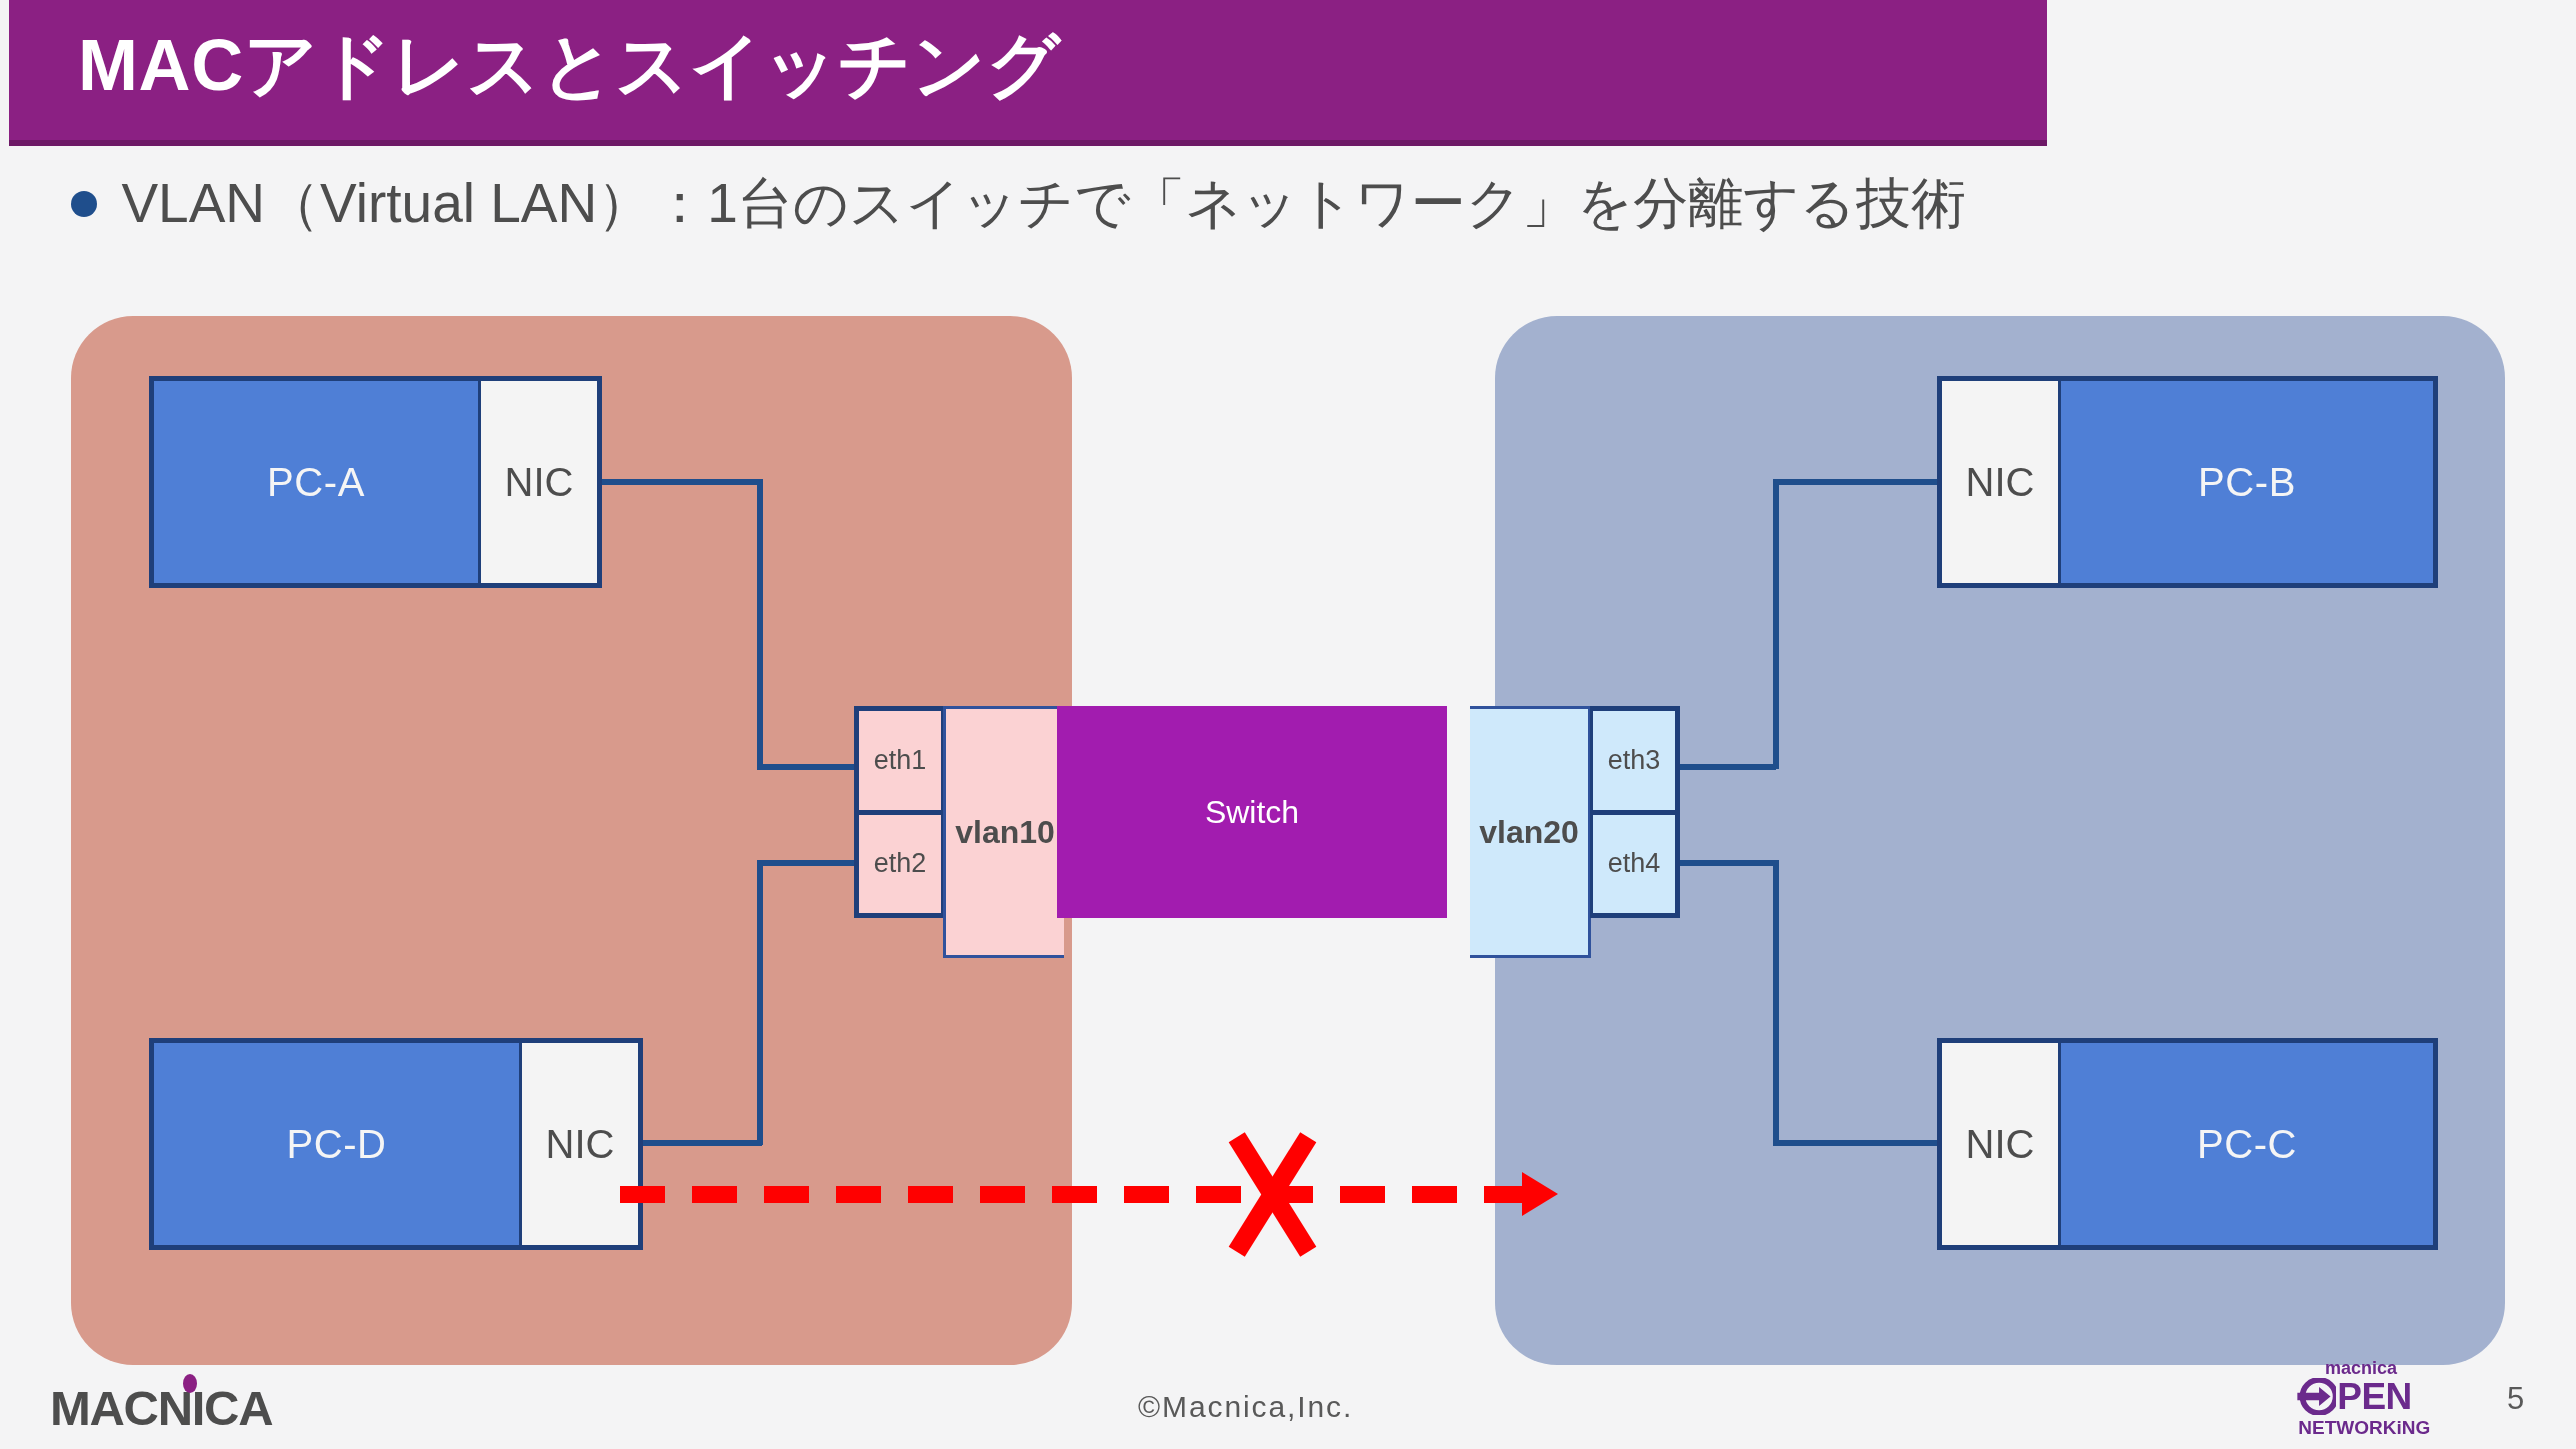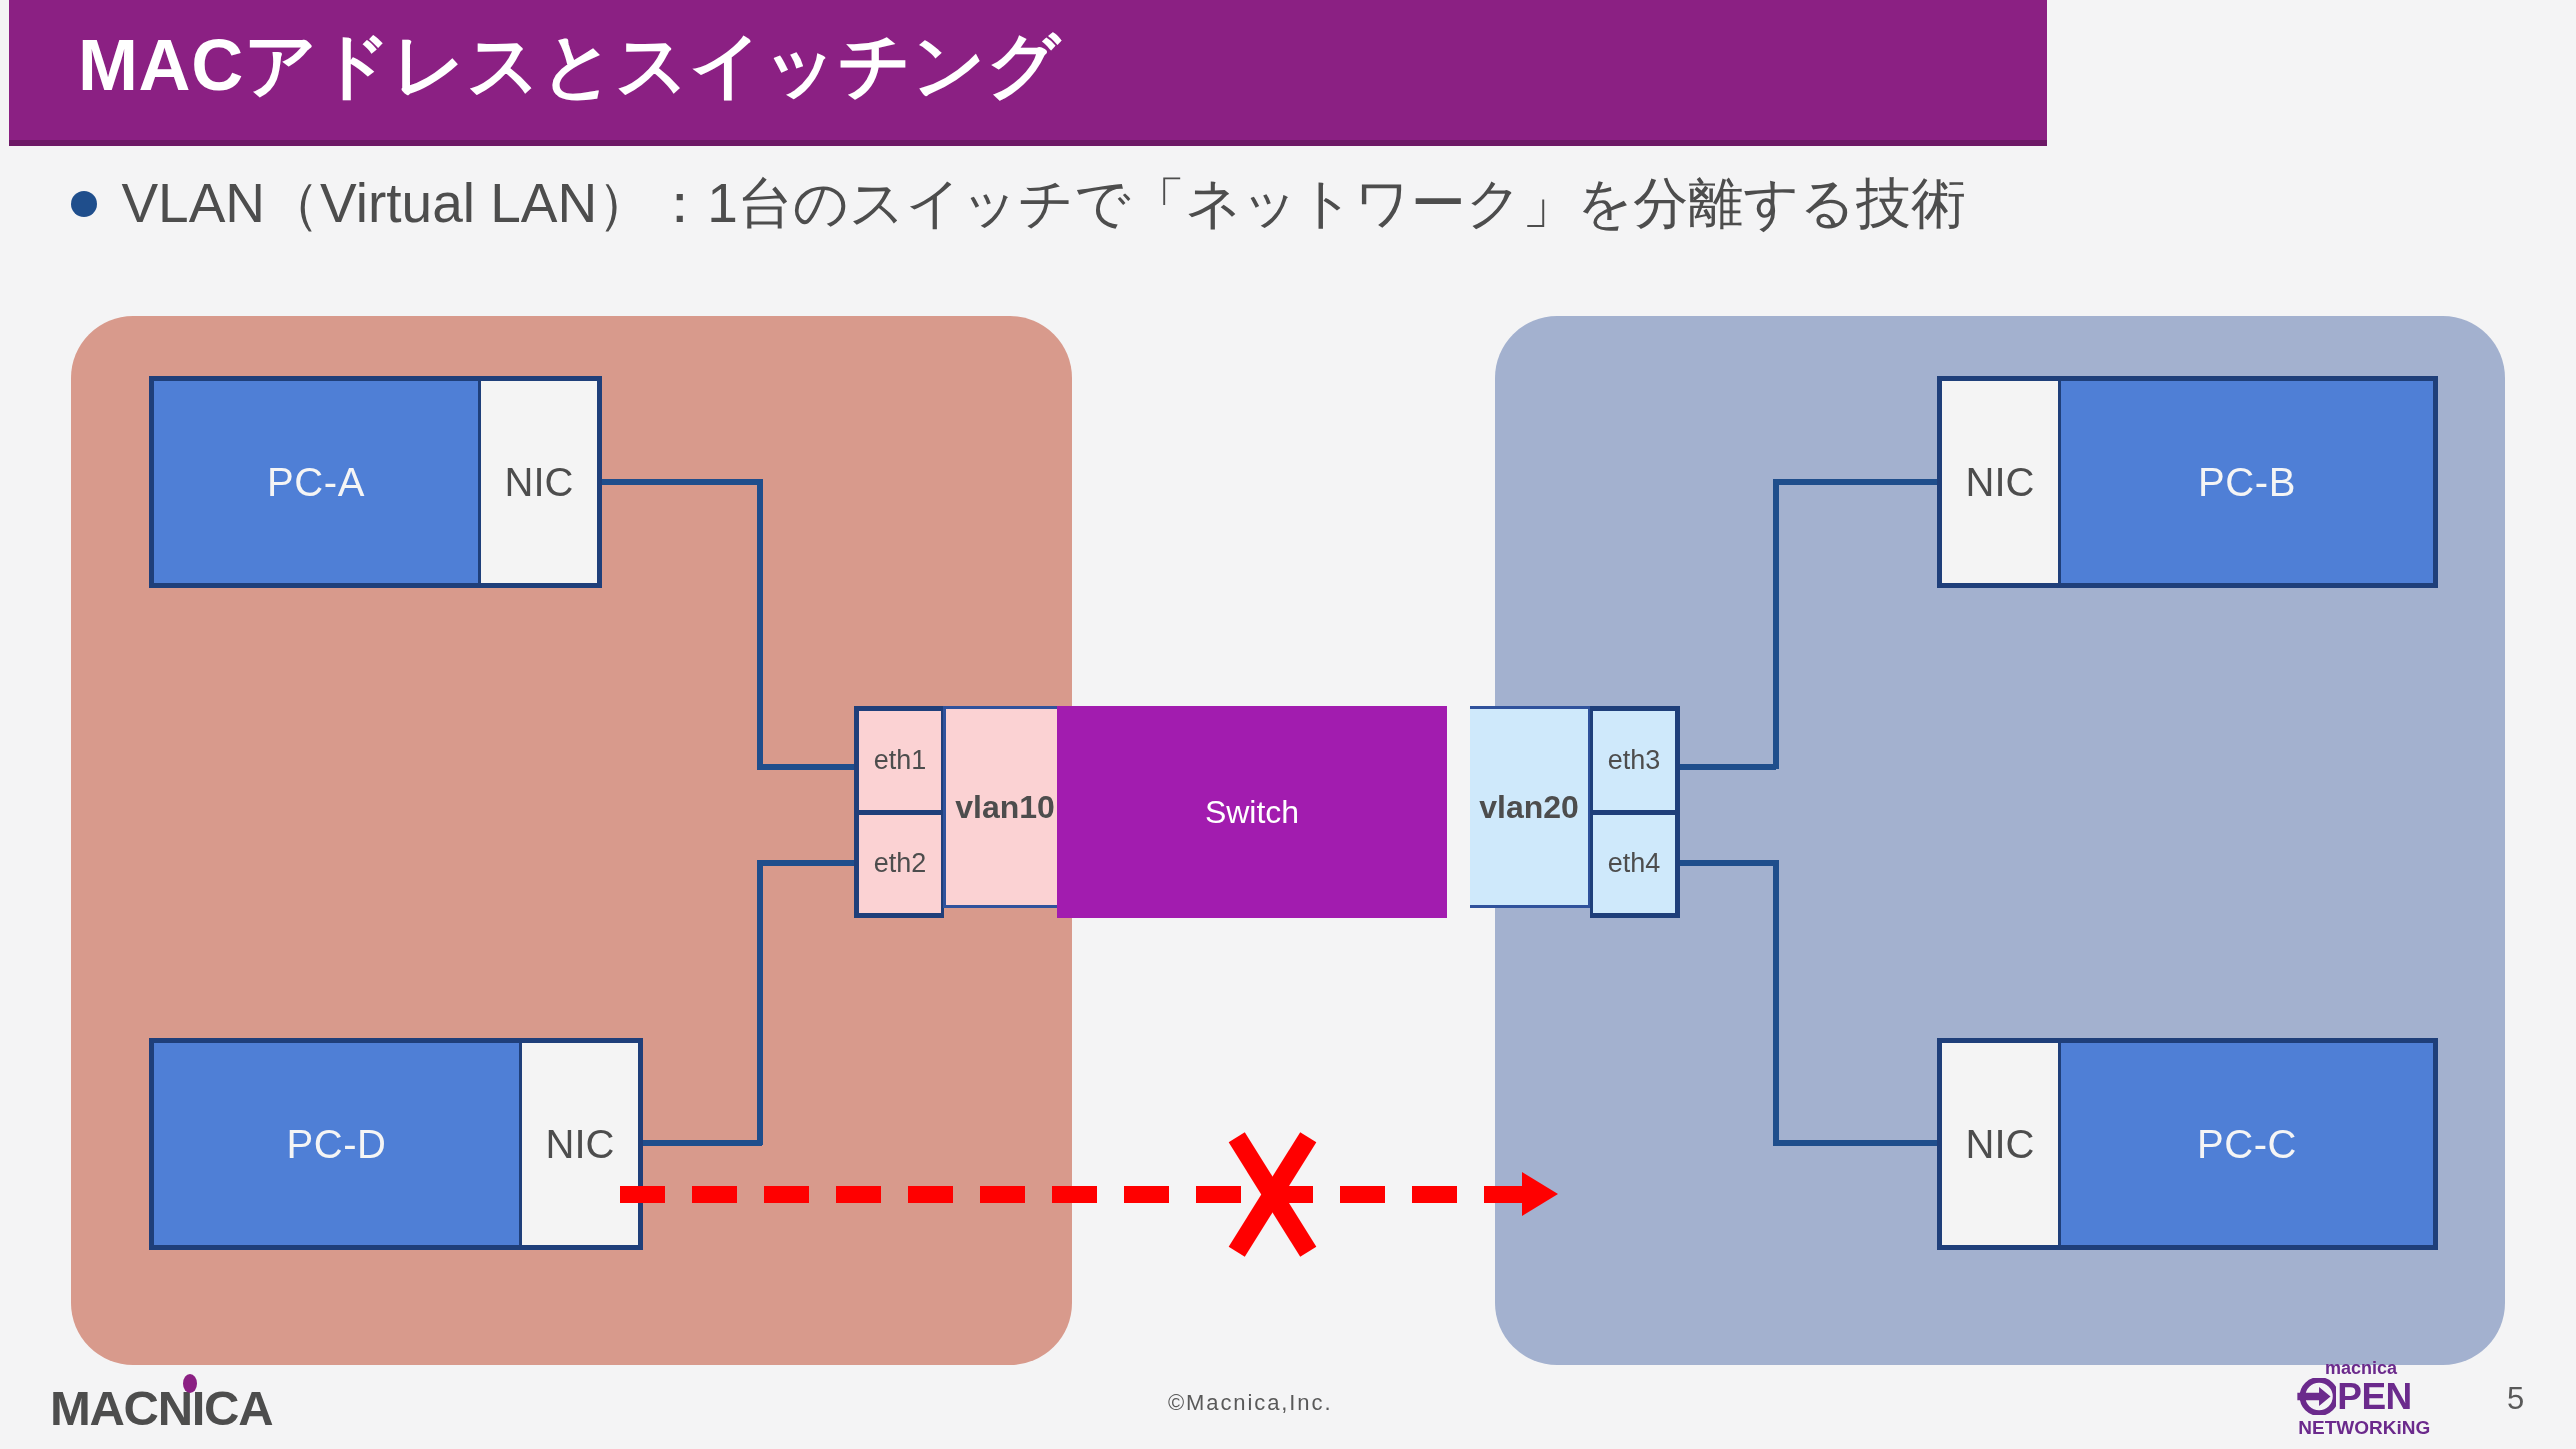--- a/index.html
+++ b/index.html
@@ -165,21 +165,21 @@
     display: flex;
     align-items: center;
     justify-content: center;
     color: #ffffff;
     font-size: 32px;
   }
   .vlan-band {
     position: absolute;
     top: 706px;
     width: 121px;
-    height: 202px;
+    height: 252px;
     display: flex;
     align-items: center;
     justify-content: center;
     font-size: 32px;
     font-weight: bold;
     color: #4d4d4d;
     border: 3.9px solid #30529c;
     box-sizing: border-box;
   }
   #vlan10-band { left: 943px; background: #fbd2d3; border-right: none; }
@@ -278,23 +278,23 @@
     position: absolute;
     left: 133px;
     top: -3.9px;
     width: 14px;
     height: 19px;
     border-radius: 50%;
     background: #8b2083;
   }
   #copyright {
     position: absolute;
-    left: 1168px;
+    left: 1138px;
     top: 1390px;
-    font-size: 22px;
+    font-size: 30px;
     color: #595959;
     letter-spacing: 1.9px;
     white-space: nowrap;
   }
   #open-logo {
     position: absolute;
     left: 2297px;
     top: 1359px;
     width: 148px;
     height: 82px;

